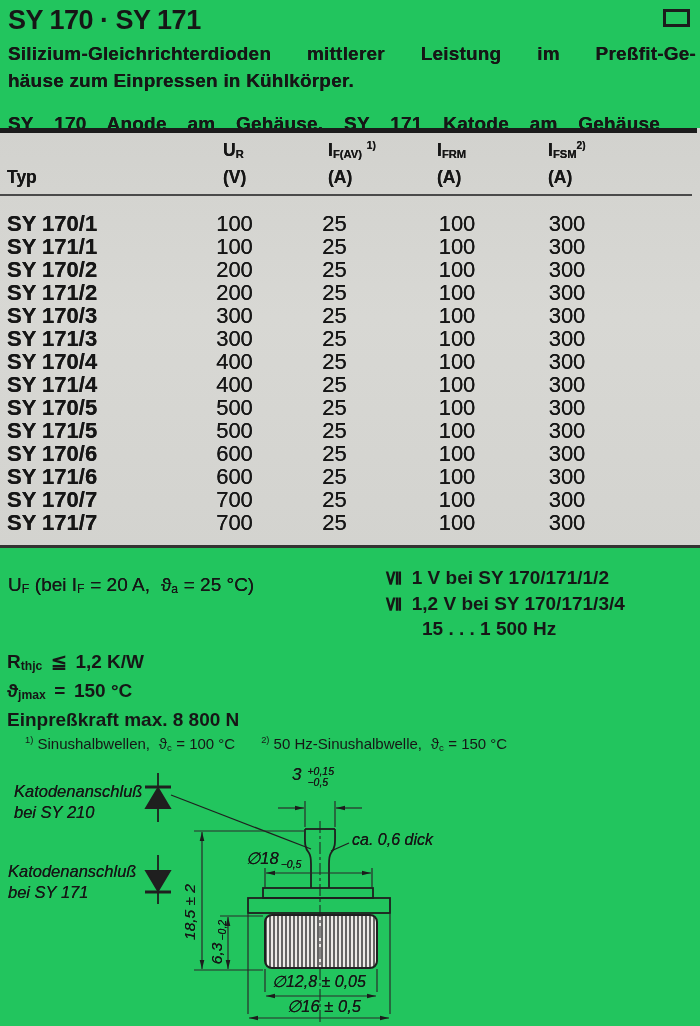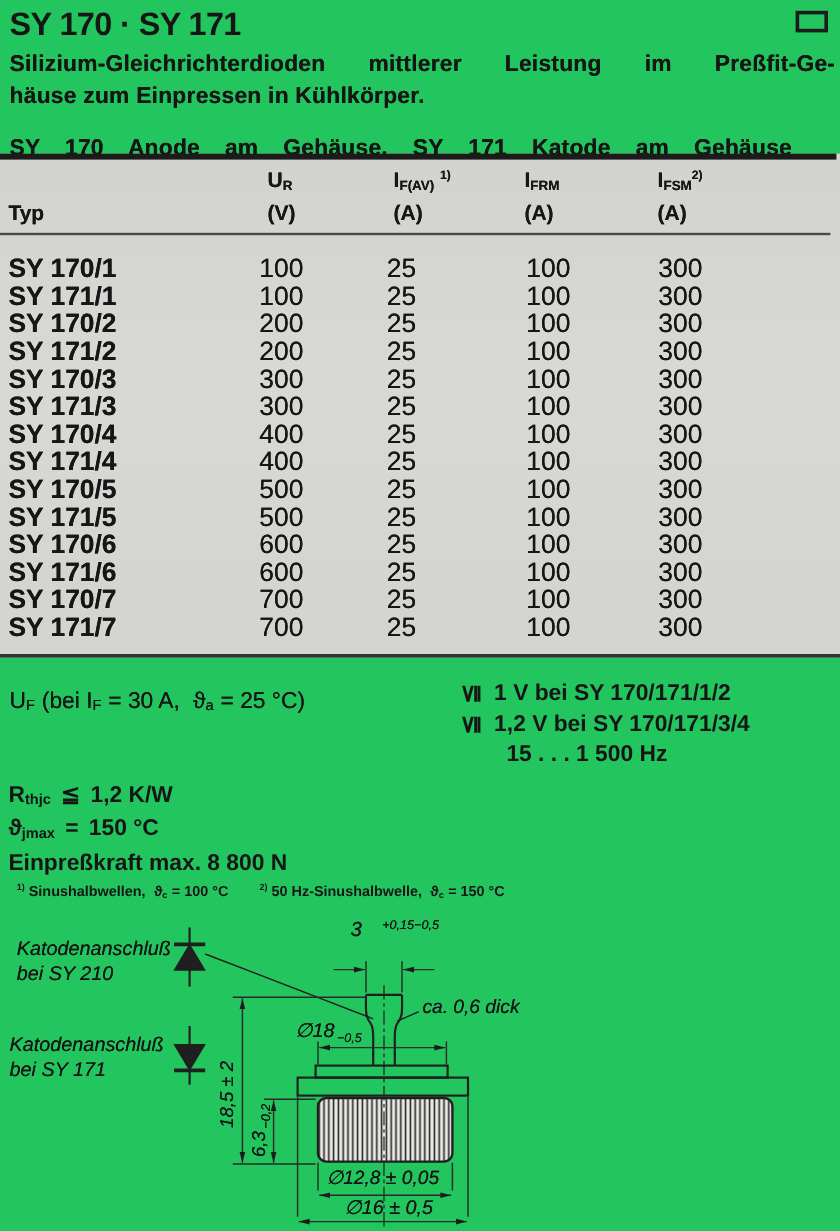--- a/index.html
+++ b/index.html
@@ -40,33 +40,33 @@
              text-shadow:0 0 0.5px currentColor; white-space:nowrap; }
   .uf-right { position:absolute; left:384px; top:564px; font-size:19px; font-weight:700; }
   .uf-right .row { height:26px; line-height:26px; white-space:nowrap; }
   .uf-right .row3 { padding-left:38px; }
   .le-rot { display:inline-block; transform:rotate(-90deg) translateX(-1px); font-size:20px;
             margin-right:11px; }
   .mL { margin-left:0.30em; }
 
   .rating { position:absolute; left:7px; font-size:19px; font-weight:700; white-space:nowrap; }
   .rel { margin:0 0.45em; }
-  .footnote { position:absolute; left:14px; top:735px; font-size:12px; font-weight:700; white-space:nowrap; }
+  .footnote { position:absolute; left:25px; top:735px; font-size:15px; font-weight:400; white-space:nowrap; }
   .fn-gap { display:inline-block; width:26px; }
 
   .diagram { position:absolute; left:0; top:765px; width:700px; height:261px; }
   .diagram svg { position:absolute; left:0; top:0; }
   .dlab { position:absolute; font-style:italic; white-space:nowrap; }
   .kat { font-size:16.5px; line-height:21px; font-weight:500; text-shadow:0 0 0.4px currentColor; }
   .kat1 { left:14px; top:16px; }
   .kat2 { left:8px;  top:96px; }
   .dim { font-size:15.5px; font-weight:500; text-shadow:0 0 0.3px currentColor; }
   .dim-tab { left:292px; top:0px; display:flex; align-items:flex-start; }
   .dim-tab .main { font-size:17px; }
-  .tol-stack { display:flex; flex-direction:row; font-size:10.5px; line-height:11px; margin-left:17px; margin-top:1px; font-style:italic; }
+  .tol-stack { display:flex; flex-direction:column; font-size:10.5px; line-height:11px; margin-left:6px; margin-top:1px; font-style:italic; }
   .tol-low { font-size:10.5px; position:relative; bottom:-4px; margin-left:2px; }
   .dim-thick { left:352px; top:66px; font-size:16px; }
   .dim-cap { left:246px; top:84px; font-size:16.5px; }
   .vdim { position:absolute; width:96px; text-align:center; transform:rotate(-90deg); }
   .dim-height { left:142px; top:138px; }
   .dim-knurlh { left:169px; top:168px; }
   .dim-knurld { left:272px; top:207px; font-size:16px; }
   .dim-flanged { left:287px; top:232px; font-size:16.5px; }
 </style>
 </head>
@@ -195,21 +195,21 @@
         <span class="tc tc-typ">SY 171/7</span>
         <span class="tc">700</span>
         <span class="tc">25</span>
         <span class="tc">100</span>
         <span class="tc">300</span>
       </div>
     </div>
 
   <div class="uf-left">
     <span>U</span><sub>F</sub><span class="mL">(bei</span>
-    <span>I</span><sub>F</sub><span class="mL">= 30 A,</span>
+    <span>I</span><sub>F</sub><span class="mL">= 20 A,</span>
     <span class="mL">ϑ</span><sub>a</sub><span class="mL">= 25 °C)</span>
   </div>
   <div class="uf-right">
     <div class="row"><span class="le-rot">≦</span><span>1 V bei SY 170/171/1/2</span></div>
     <div class="row"><span class="le-rot">≦</span><span>1,2 V bei SY 170/171/3/4</span></div>
     <div class="row row3">15 . . . 1 500 Hz</div>
   </div>
 
   <div class="rating" style="top:650px;">
     <span>R</span><sub>thjc</sub><span class="rel">≦</span><span>1,2 K/W</span>

